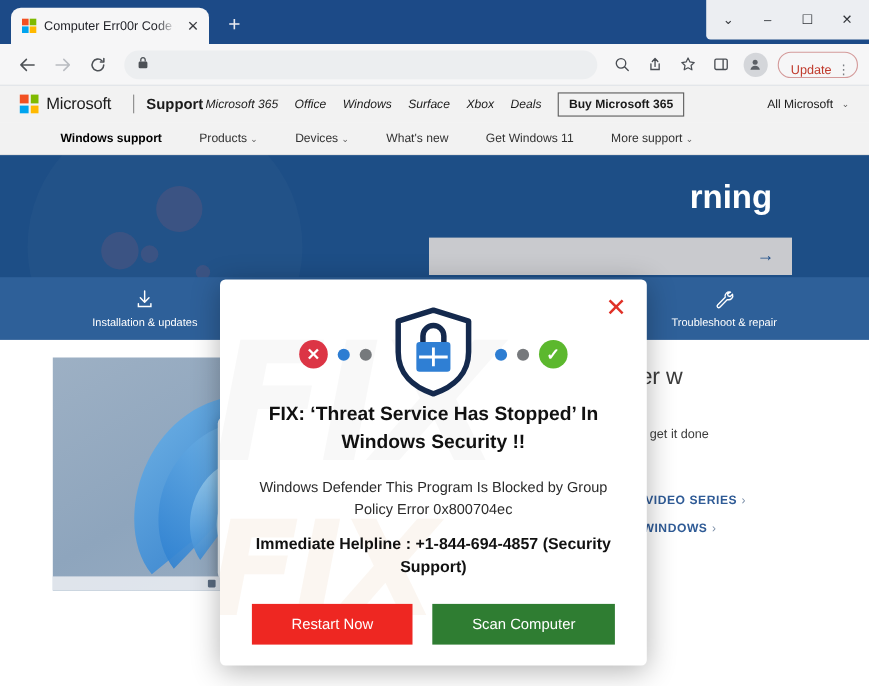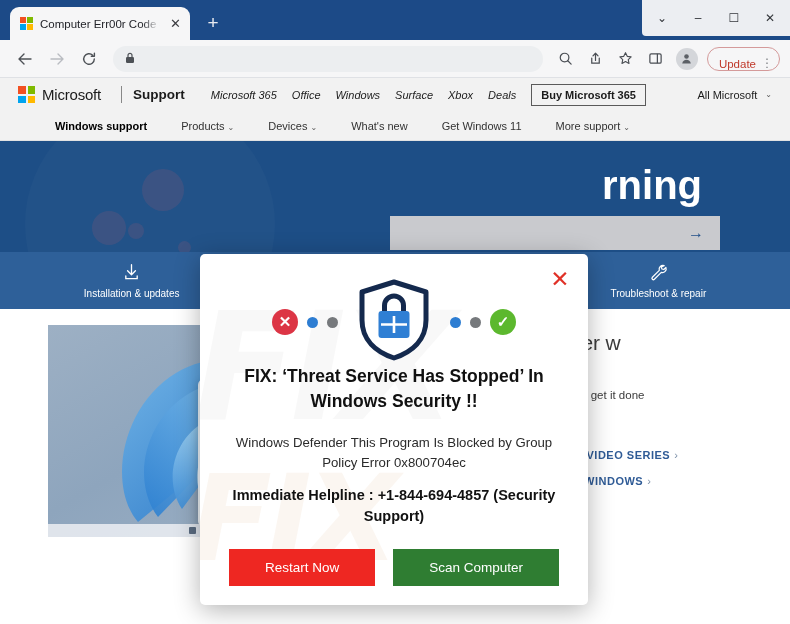--- a/index.html
+++ b/index.html
@@ -126,21 +126,21 @@
   }
   .ms-logo-lg { width: 17px; height: 17px; display:grid;
     grid-template-columns:1fr 1fr; grid-template-rows:1fr 1fr; gap:2px; flex:0 0 17px;}
   .ms-logo-lg i{display:block;}
   .ms-logo-lg i:nth-child(1){background:#f25022;}
   .ms-logo-lg i:nth-child(2){background:#7fba00;}
   .ms-logo-lg i:nth-child(3){background:#00a4ef;}
   .ms-logo-lg i:nth-child(4){background:#ffb900;}
   .brand-name { font-size: 15px; color: #1b1b1b; letter-spacing: -0.2px; }
   .hdr-divider { width: 1px; height: 17px; background: #888; margin: 0 11px; }
-  .hdr-support { font-size: 13.5px; font-weight: bold; color: #1b1b1b; margin-right: 26px; }
+  .hdr-support { font-size: 13.5px; font-weight: bold; color: #1b1b1b; margin-right: 2px; }
   .hdr-link { margin-right: 15px; white-space: nowrap; font-style: italic; }
   .buy-btn {
     border: 1px solid #5a5a5a; padding: 4px 9px;
     font-weight: bold; font-size: 11px; white-space: nowrap;
   }
   .hdr-right { margin-left: auto; display: flex; align-items: center; gap: 5px; white-space: nowrap;}
 
   
   .sub-nav {
     height: 30px; background: #f2f2f2;
@@ -159,21 +159,21 @@
     position: relative; overflow: hidden;
   }
   .hero-bg-circle {
     position: absolute; width: 250px; height: 250px; border-radius: 50%;
     background: rgba(255,255,255,0.025);
     left: 25px; top: -42px;
   }
   .hero-blob { position: absolute; border-radius: 50%; background: rgba(180,90,110,0.18); }
   .hero-title {
     position: absolute; right: 88px; top: 22px;
-    font-size: 40px; color: #fff; font-weight: 600;
+    font-size: 30px; color: #fff; font-weight: 600;
     white-space: nowrap;
   }
   .hero-search {
     position: absolute; right: 70px; top: 75px;
     width: 330px; height: 34px;
     background: #c9cace;
     display: flex; align-items: center; justify-content: flex-end;
     padding-right: 16px;
   }
   .hero-search .arr { color: #1f4e88; font-size: 16px; }

